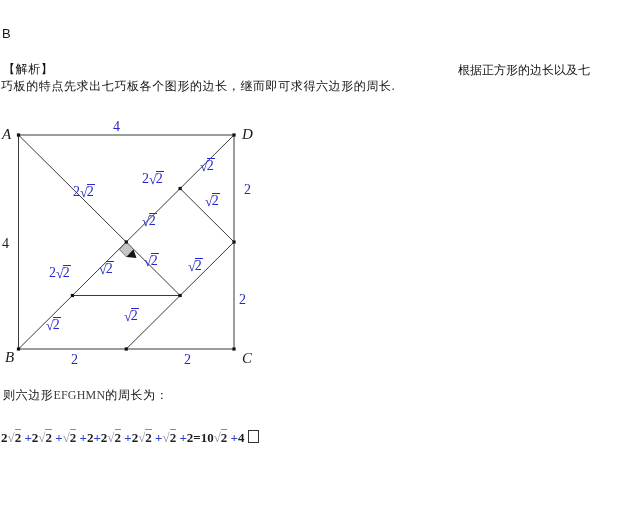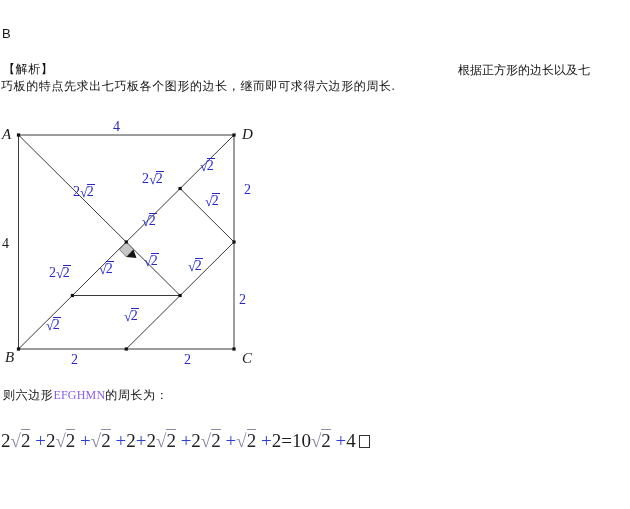--- a/index.html
+++ b/index.html
@@ -10,29 +10,29 @@
   .ansB{font-size:13px;color:#161616;letter-spacing:0;}
   .vertex{font-family:"Liberation Serif","DejaVu Serif",serif;font-style:italic;
           font-size:15px;color:#1a1a1a;}
   .mlab{font-family:"Liberation Serif","DejaVu Serif",serif;font-size:14px;color:#2626cc;}
   .mlab.black{color:#1a1a1a;}
   
   .rx .sym{display:inline-block;transform:translateY(1px);}
   .rx .vin{display:inline-block;border-top:1px solid currentColor;line-height:1.05;
            padding:0 1px 0 0;margin-left:-1px;}
   
-  #formula{font-family:"Liberation Serif","DejaVu Serif",serif;font-size:19px;color:#1c1c1c;}
+  #formula{font-family:"Liberation Serif","DejaVu Serif",serif;font-size:13px;color:#1c1c1c;font-weight:bold;}
   #formula .f-num{color:#1c1c1c;}
   #formula .f-op{color:#2b3fd0;}
   #formula .f-rad{color:#26262e;}
   #formula .f-rad .sym{color:#8a8aa6;}
   #formula .f-rad .vin{border-top:1px solid #8a8aa6;}
   #formula .f-box{display:inline-block;width:9px;height:11px;border:1px solid #333;
                   margin-left:3px;vertical-align:-1px;}
-  .eblue{color:#8b5cf6;font-family:"Liberation Serif","DejaVu Serif",serif;letter-spacing:0.2px;}
+  .eblue{color:#404040;font-family:"Liberation Serif","DejaVu Serif",serif;letter-spacing:0.2px;}
   svg line{stroke:#3a3a3a;stroke-width:1;}
   svg .dot{fill:#111;}
 </style>
 </head>
 <body>
 
 <div id="page">
 
   <div class="abs ansB" style="left:2px;top:26px;">B</div>
 

